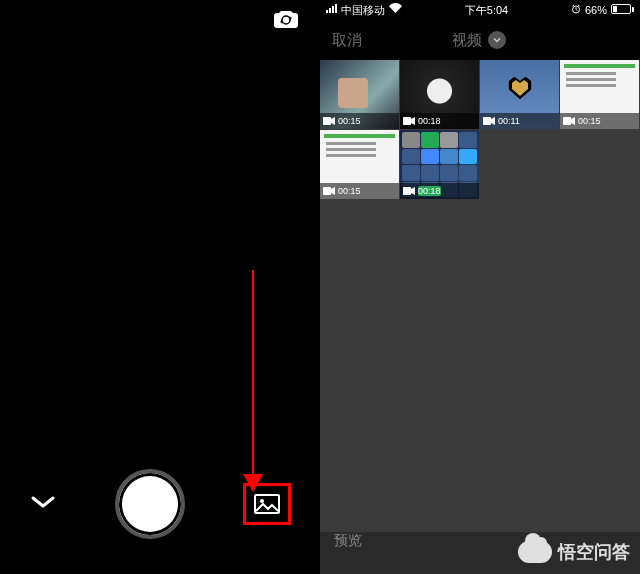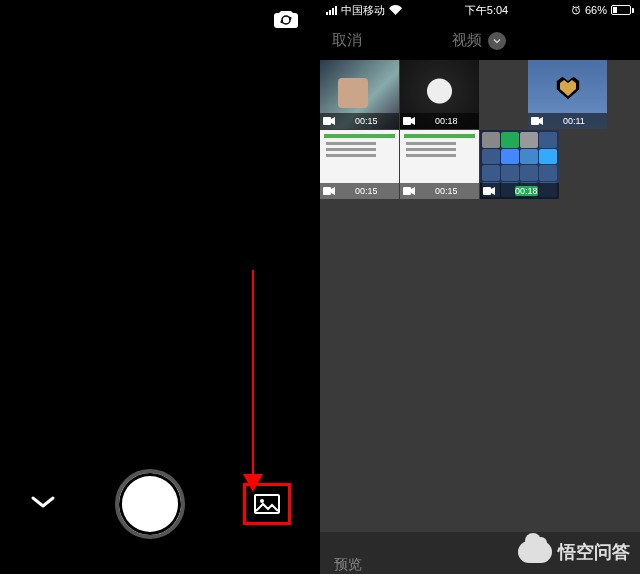--- a/index.html
+++ b/index.html
@@ -80,32 +80,32 @@
     .status-bar {
       height: 20px;
       background: #000;
       color: #fff;
       font-size: 11px;
       display: flex;
       align-items: center;
       padding: 0 6px;
       justify-content: space-between;
     }
-    .status-left, .status-right { display: flex; align-items: center; gap: 4px; }
+    .status-left, .status-right { display: flex; align-items: flex-start; gap: 4px; }
     .nav-bar {
       height: 40px;
       background: #000;
       display: flex;
       align-items: center;
       justify-content: space-between;
       padding: 0 12px;
       color: #737373;
       font-size: 15px;
     }
-    .nav-center { display: flex; align-items: flex-end; gap: 6px; }
+    .nav-center { display: flex; align-items: flex-start; gap: 6px; }
     .dropdown-circle {
       width: 18px;
       height: 18px;
       border-radius: 50%;
       background: #555;
       display: flex;
       align-items: center;
       justify-content: center;
       font-size: 9px;
       color: #ccc;
@@ -126,31 +126,31 @@
     }
     .thumb .overlay {
       position: absolute;
       bottom: 0;
       left: 0;
       right: 0;
       height: 16px;
       background: rgba(0,0,0,0.55);
       display: flex;
       align-items: center;
-      gap: 20px;
+      gap: 3px;
       padding: 0 3px;
       color: #fff;
       font-size: 9px;
     }
     .cam-icon { width: 12px; height: 8px; }
     
     .t1 { background: linear-gradient(135deg,#2a3a4a,#8aa 60%,#334); }
     .t1::before { content:""; position:absolute; left:18px; top:18px; width:30px; height:30px; background:#caa58a; border-radius:4px; }
     .t2 { background: radial-gradient(circle at 50% 45%, #eee 12px, #222 13px, #111 100%); }
-    .t3 { background: linear-gradient(180deg,#4a6fa5,#6a8fc5); margin-left: 48px; }
+    .t3 { background: linear-gradient(180deg,#4a6fa5,#6a8fc5); }
     .t3::before { content:""; position:absolute; left:26px; top:14px; width:28px; height:28px; background:#000; clip-path: polygon(50% 90%, 10% 55%, 10% 25%, 30% 10%, 50% 25%, 70% 10%, 90% 25%, 90% 55%); }
     .t3::after { content:""; position:absolute; left:30px; top:18px; width:20px; height:20px; background:#d4a84a; clip-path: polygon(50% 90%, 10% 55%, 10% 25%, 30% 10%, 50% 25%, 70% 10%, 90% 25%, 90% 55%); }
     .t4 { background: #f4f4f4; }
     .t4::before { content:""; position:absolute; top:4px; left:4px; right:4px; height:4px; background:#4caf50; }
     .t4::after { content:""; position:absolute; top:12px; left:6px; width:50px; height:3px; background:#999; box-shadow: 0 6px 0 #999, 0 12px 0 #999; }
     .t5 { background: #f4f4f4; }
     .t5::before { content:""; position:absolute; top:4px; left:4px; right:4px; height:4px; background:#4caf50; }
     .t5::after { content:""; position:absolute; top:12px; left:6px; width:50px; height:3px; background:#999; box-shadow: 0 6px 0 #999, 0 12px 0 #999; }
     .t6 { background: linear-gradient(135deg,#1a2540,#27406a); display:grid; grid-template-columns:repeat(4,1fr); grid-template-rows:repeat(4,1fr); gap:1px; padding:2px; }
     .t6 span { background:#3a5a8a; border-radius:2px; }
@@ -158,21 +158,21 @@
     .t6 span:nth-child(2){background:#2a5}
     .t6 span:nth-child(3){background:#999}
     .t6 span:nth-child(6){background:#48f}
     .t6 span:nth-child(7){background:#48c}
     .t6 span:nth-child(8){background:#3af}
     .bottom-bar {
       margin-top: auto;
       height: 42px;
       background: #2a2a2a;
       display: flex;
-      align-items: flex-end;
+      align-items: flex-start;
       padding: 0 14px;
       color: #888;
       font-size: 14px;
     }
     .watermark {
       position: absolute;
       bottom: 10px;
       right: 10px;
       display: flex;
       align-items: center;

